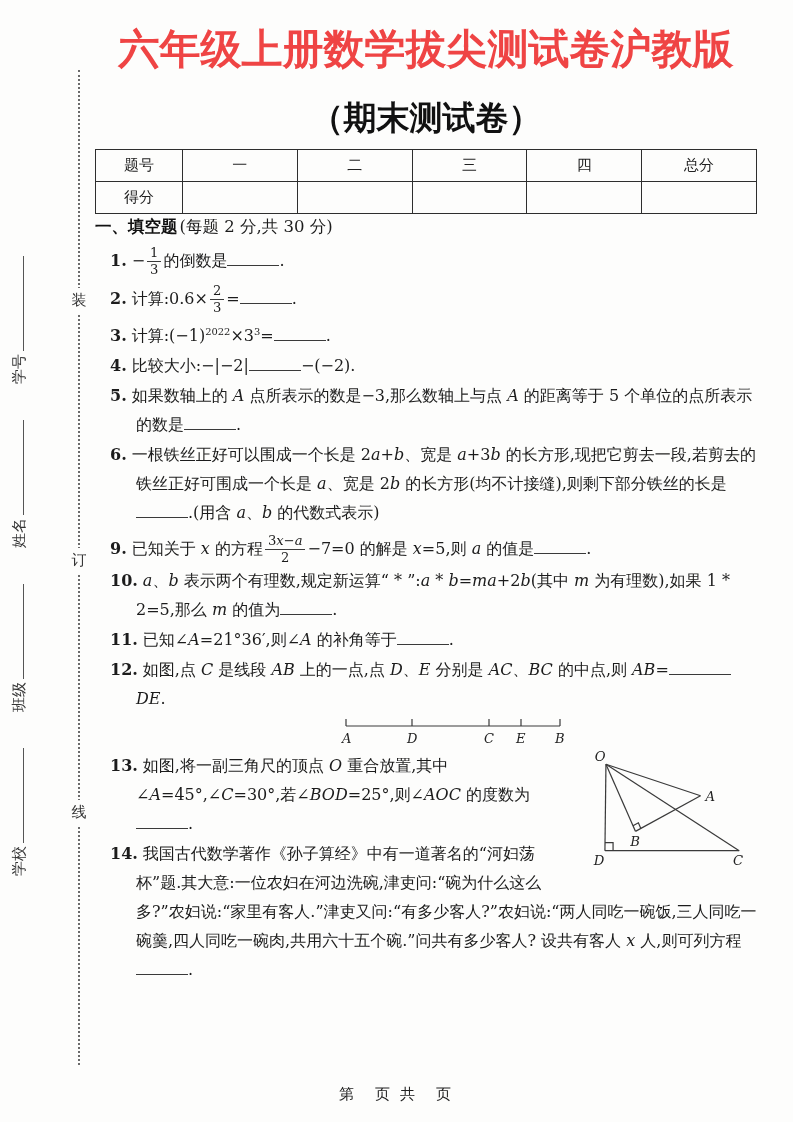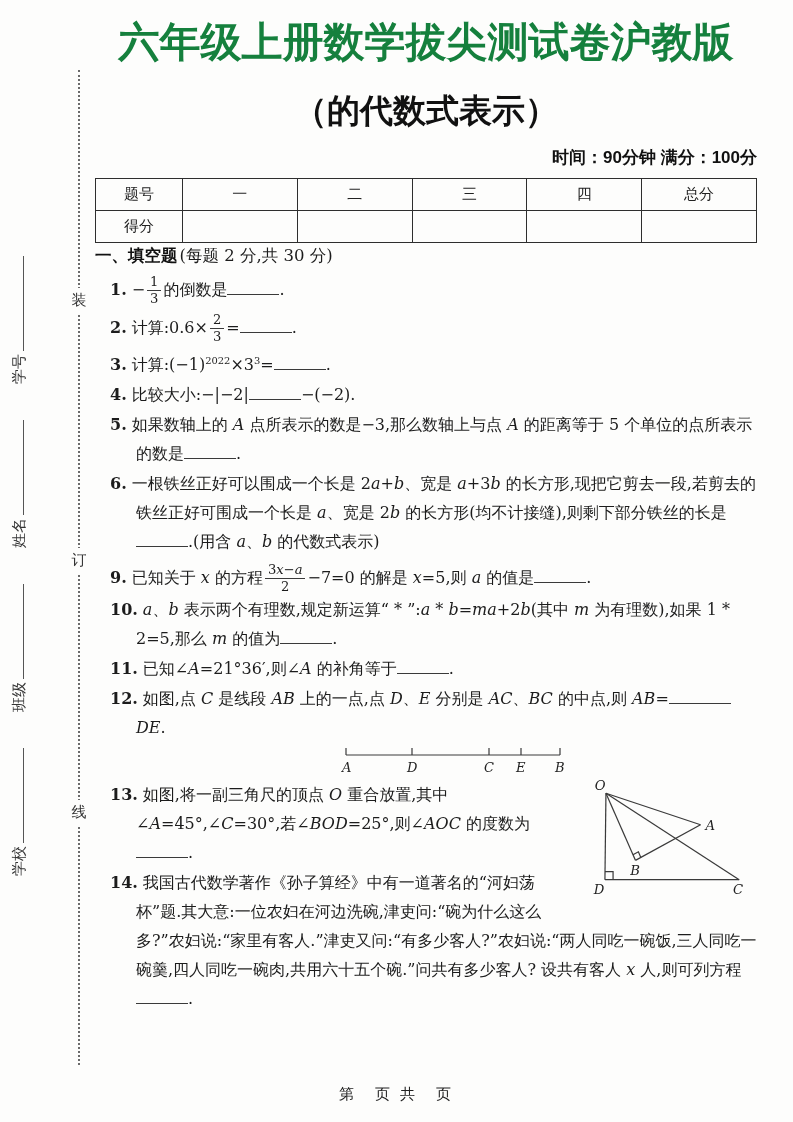--- a/index.html
+++ b/index.html
@@ -29,23 +29,23 @@
     white-space:nowrap;font-size:15px;color:#333;
   }
   .v1{top:362px}.v2{top:526px}.v3{top:690px}.v4{top:854px}
   .fline{
     display:inline-block;width:95px;height:4px;margin-left:3px;
     border-bottom:1.4px solid #555;vertical-align:baseline;
   }
   
   .content{position:absolute;left:95px;top:16px;width:662px;}
   .title{
-    margin:0 0 0;text-align:center;
+    margin:7px 0 0;text-align:center;
     font-family:"Liberation Sans","DejaVu Sans",sans-serif;
-    font-weight:900;font-size:41px;line-height:52px;letter-spacing:0px;color:#15803d;
+    font-weight:900;font-size:41px;line-height:52px;letter-spacing:0px;color:#ef4444;
   }
   .subtitle{
     margin-top:22px;text-align:center;
     font-family:"Liberation Sans","DejaVu Sans",sans-serif;
     font-weight:900;font-size:33px;line-height:42px;color:#111;
   }
   .info{
     margin-top:16px;text-align:right;
     font-family:"Liberation Sans","DejaVu Sans",sans-serif;
     font-weight:700;font-size:17px;line-height:20px;color:#111;
@@ -104,22 +104,21 @@
   <span class="bchar b3">线</span>
 
   <div class="vfield v1"><span>学号</span><span class="fline"></span></div>
   <div class="vfield v2"><span>姓名</span><span class="fline"></span></div>
   <div class="vfield v3"><span>班级</span><span class="fline"></span></div>
   <div class="vfield v4"><span>学校</span><span class="fline"></span></div>
 
   <div class="content">
 
     <h1 class="title">六年级上册数学拔尖测试卷沪教版</h1>
-    <div class="subtitle">（的代数式表示）</div>
-    <div class="info">时间：90分钟  满分：100分</div>
+    <div class="subtitle">（期末测试卷）</div>
 
     <table class="score">
       <tbody>
         <tr>
           <td class="c0">题号</td>
           <td>一</td>
           <td>二</td>
           <td>三</td>
           <td>四</td>
           <td>总分</td>

